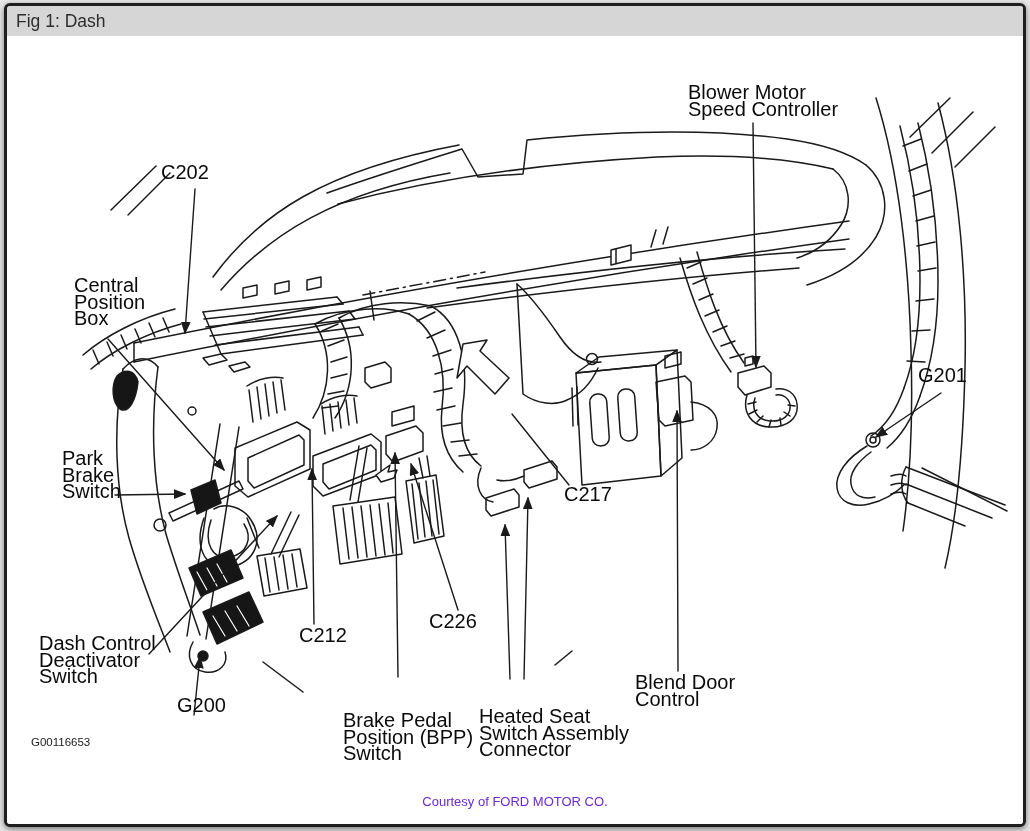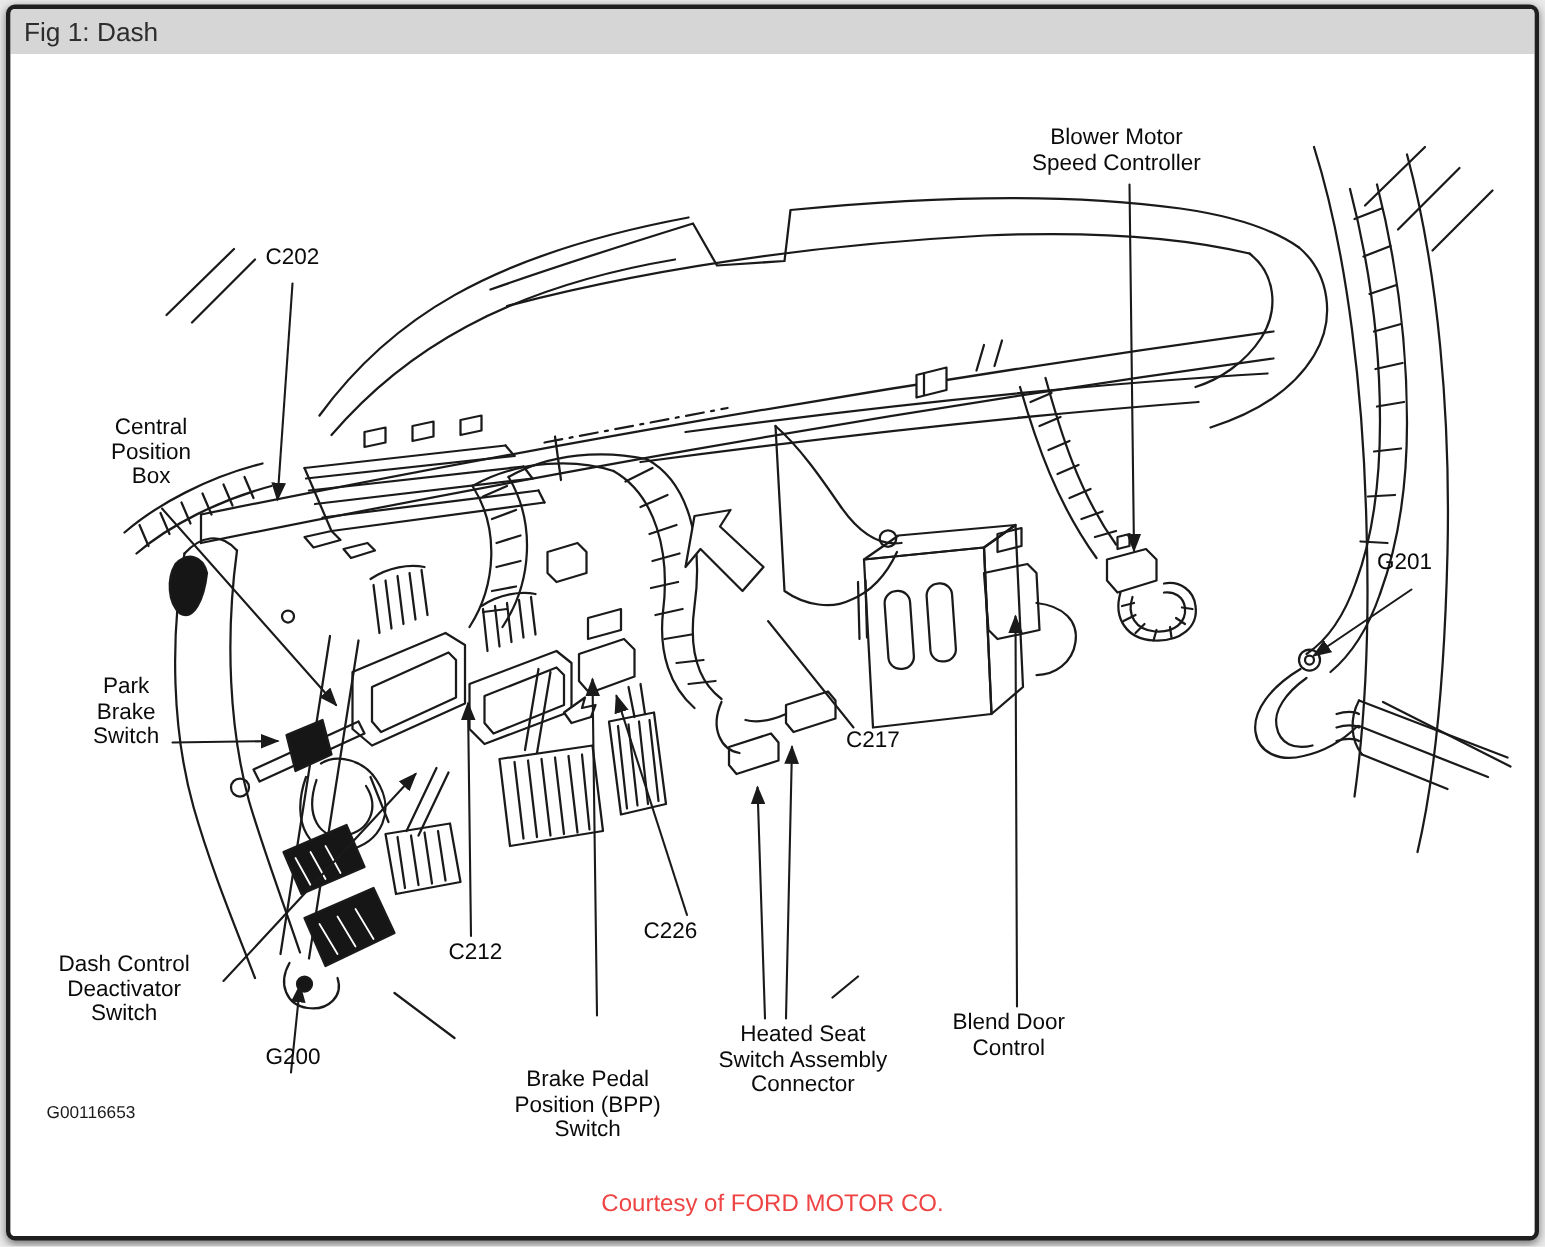--- a/index.html
+++ b/index.html
@@ -4,23 +4,23 @@
 <style>
   html,body{margin:0;padding:0;background:#e9e9e9;font-family:"Liberation Sans",sans-serif;}
   .stage{width:1030px;height:831px;position:relative;}
   .frame{position:absolute;left:4px;top:3px;right:4px;bottom:4px;background:#ffffff;
          border:3px solid #1f1f1f;border-radius:6px;overflow:hidden;
          box-shadow:0 2px 6px rgba(0,0,0,.5);}
   .titlebar{position:absolute;top:0;left:0;right:0;height:30px;background:#d6d6d6;
             display:flex;align-items:center;padding-left:9px;font-size:17.5px;color:#2d2d2d;}
   .canvas{position:absolute;top:30px;left:0;right:0;bottom:0;background:#fff;}
   svg.art{position:absolute;left:0;top:0;}
-  .callout{position:absolute;font-size:15px;line-height:16.5px;color:#0b0b0b;white-space:pre-line;text-align:center;}
+  .callout{position:absolute;font-size:20px;line-height:16.5px;color:#0b0b0b;white-space:pre-line;}
   .figid{position:absolute;left:24px;top:700px;font-size:11.5px;color:#1a1a1a;}
-  .credit{position:absolute;left:0;right:0;top:758px;text-align:center;font-size:16px;color:#ef4444;}
+  .credit{position:absolute;left:0;right:0;top:758px;text-align:center;font-size:13px;color:#6d28d9;}
 </style>
 </head>
 <body>
 
 <div class="stage">
  <div class="frame">
   <div class="titlebar">
     <span>Fig 1: Dash</span>
   </div>
   <div class="canvas">
@@ -201,37 +201,37 @@
        <path d="M391,671 L388,447" marker-end="url(#ah)"></path>
        <path d="M503,673 L498,519" marker-end="url(#ah)"></path>
        <path d="M517,673 L521,492" marker-end="url(#ah)"></path>
        <path d="M562,479 L505,408"></path>
        <path d="M671,665 L670,405" marker-end="url(#ah)"></path>
        <path d="M746,117 L749,361" marker-end="url(#ah)"></path>
        <path d="M934,387 L869,431" marker-end="url(#ah)"></path>
      </g>
    </svg>
 
-   <div class="callout" style="left:170px;top:128px">C202</div>
+   <div class="callout" style="left:154px;top:128px">C202</div>
    <div class="callout" style="left:67px;top:241px">Central
 Position
 Box</div>
    <div class="callout" style="left:55px;top:414px">Park
 Brake
 Switch</div>
    <div class="callout" style="left:32px;top:599px">Dash Control
 Deactivator
 Switch</div>
    <div class="callout" style="left:170px;top:661px">G200</div>
    <div class="callout" style="left:292px;top:591px">C212</div>
    <div class="callout" style="left:422px;top:577px">C226</div>
    <div class="callout" style="left:336px;top:676px">Brake Pedal
 Position (BPP)
 Switch</div>
-   <div class="callout" style="left:472px;top:646px">Heated Seat
+   <div class="callout" style="left:472px;top:672px">Heated Seat
 Switch Assembly
 Connector</div>
    <div class="callout" style="left:557px;top:450px">C217</div>
    <div class="callout" style="left:628px;top:638px">Blend Door
 Control</div>
    <div class="callout" style="left:681px;top:48px">Blower Motor
 Speed Controller</div>
    <div class="callout" style="left:911px;top:331px">G201</div>
 
    <div class="figid">G00116653</div>

